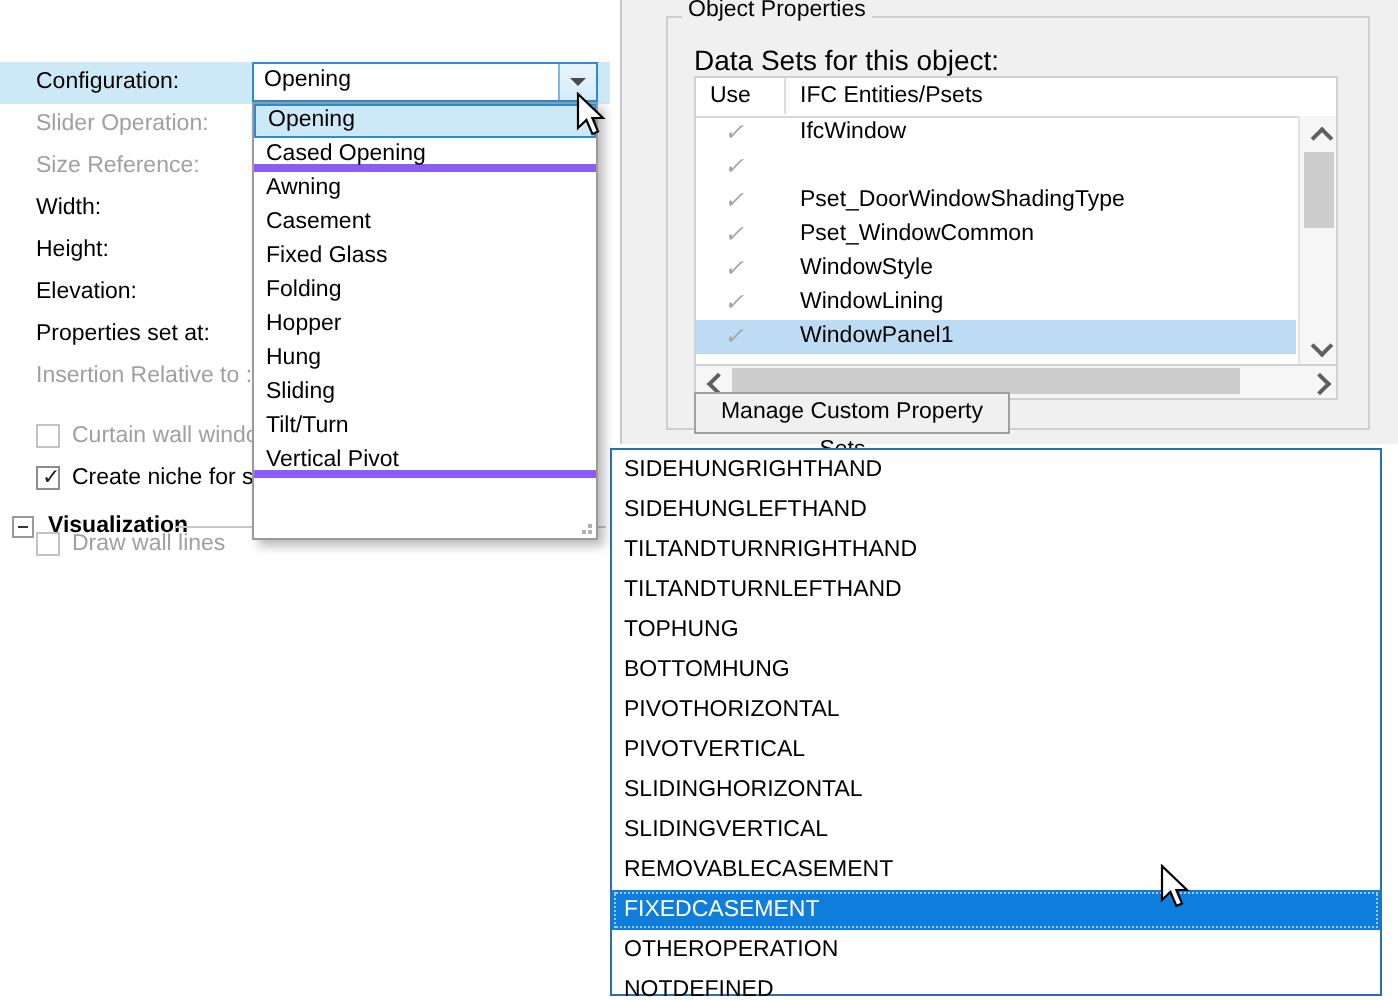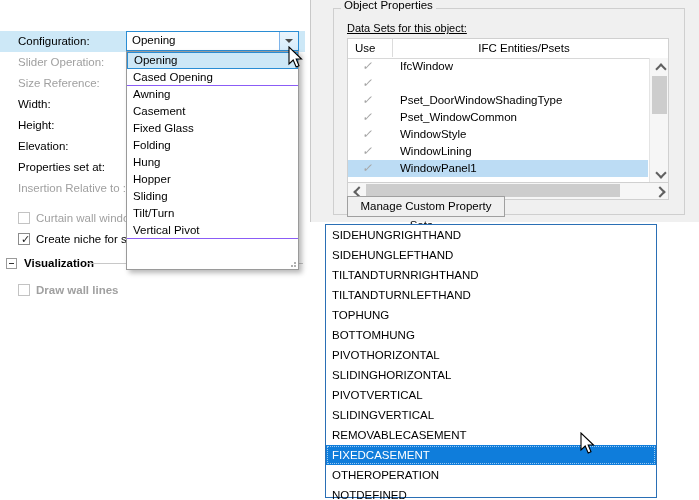--- a/index.html
+++ b/index.html
@@ -30,21 +30,21 @@
       width:0;height:0;border-left:4px solid transparent;border-right:4px solid transparent;
       border-top:4px solid #4a4a4a;}
 
   
   #config-dropdown{left:126px;top:51px;width:173px;height:219px;background:#fff;
       border:1px solid #9a9a9a;box-sizing:border-box;
       box-shadow:3px 3px 5px rgba(0,0,0,.28);}
   .dd-item{height:17px;line-height:17px;padding-left:6px;font-size:11.5px;white-space:nowrap;
       box-sizing:border-box;}
   .dd-item.sel{background:#cde8f7;border:1px solid #2a8dd4;line-height:15px;}
-  .dd-sep{border-bottom:1px solid #8b5cf6;}
+  .dd-sep{border-bottom:4px solid #8b5cf6;}
   #dd-grip{position:absolute;right:1px;bottom:1px;width:10px;height:10px;}
   #dd-grip i{position:absolute;width:2px;height:2px;background:#b0b0b0;display:block;}
 
   
   .cb{position:absolute;left:18px;top:4px;width:12px;height:12px;background:#fff;
       border:1px solid #8c8c8c;box-sizing:border-box;}
   .cb.dim{border-color:#c3c3c3;}
   .cb .tick{position:absolute;left:2px;top:-1px;font-size:11px;line-height:13px;color:#1a1a1a;}
   .cb-label{position:absolute;left:36px;font-size:11.5px;white-space:nowrap;}
   .cb-label.dim{color:#a0a0a0;}
@@ -57,31 +57,31 @@
   #vis-title{position:absolute;left:24px;font-weight:bold;font-size:11.5px;}
   #vis-line{position:absolute;left:88px;top:10px;height:1px;background:#c8c8c8;width:215px;}
 
   
   #right-panel{left:310px;top:0px;width:389px;height:222px;background:#f0f0f0;
       border-left:1px solid #c8c8c8;box-sizing:border-box;}
   #groupbox{position:absolute;left:22px;top:8px;width:352px;height:207px;
       border:1px solid #cfcfcf;box-sizing:border-box;}
   #groupbox-title{position:absolute;left:30px;top:0px;background:#f0f0f0;padding:0 3px;
       font-size:11.5px;line-height:11px;}
-  #datasets-label{position:absolute;left:36px;top:22px;font-size:11px;text-decoration:underline;}
+  #datasets-label{position:absolute;left:36px;top:22px;font-size:14px;}
 
   
   #ifc-list{position:absolute;left:36px;top:38px;width:322px;height:145px;background:#fff;
       border:1px solid #d0d0d0;box-sizing:border-box;}
   #ifc-head{position:absolute;left:0;top:0;right:0;height:19px;background:#fff;
       border-bottom:1px solid #d8d8d8;}
   .ifc-th{position:absolute;top:0;height:18px;line-height:18px;font-size:11.5px;padding-left:7px;
       box-sizing:border-box;}
   .ifc-th.c0{left:0;width:45px;border-right:1px solid #dcdcdc;}
-  .ifc-th.c1{left:45px;width:255px;text-align:center;}
+  .ifc-th.c1{left:45px;width:255px;}
   .ifc-row{position:absolute;left:0;width:300px;height:17px;line-height:17px;}
   .ifc-row.sel{background:#bcdcf4;}
   .ifc-check{position:absolute;left:14px;top:0;font-size:12px;color:#a6a6a6;
       font-style:italic;line-height:17px;}
   .ifc-name{position:absolute;left:52px;top:0;font-size:11.5px;white-space:nowrap;}
   
   #ifc-vsb{position:absolute;right:0;top:19px;width:19px;bottom:0;background:#f6f6f6;
       border-left:1px solid #e4e4e4;box-sizing:border-box;}
   .sb-arrow{position:absolute;left:0;width:19px;height:17px;}
   .chev{position:absolute;left:50%;top:50%;width:6px;height:6px;margin-left:-3px;margin-top:-4px;
@@ -95,21 +95,21 @@
   #ifc-hsb{position:absolute;left:36px;top:183px;width:322px;height:17px;background:#f6f6f6;
       border:1px solid #d0d0d0;border-top:none;box-sizing:border-box;}
   .hsb-arrow{position:absolute;top:0;width:17px;height:15px;}
   #ifc-hthumb{position:absolute;left:18px;top:1px;width:254px;height:13px;background:#cdcdcd;}
 
   #manage-btn{position:absolute;left:36px;top:196px;width:158px;height:21px;background:#f0f0f0;
       border:1px solid #a0a0a0;box-sizing:border-box;text-align:center;line-height:19px;
       font-size:11.5px;}
 
   
-  #enum-dropdown{left:325px;top:224px;width:332px;height:274px;background:#fff;
+  #enum-dropdown{left:305px;top:224px;width:386px;height:274px;background:#fff;
       border:1px solid #2a6fb5;box-sizing:border-box;}
   .enum-item{height:20px;line-height:20px;padding-left:6px;font-size:11.5px;white-space:nowrap;
       box-sizing:border-box;}
   .enum-item.sel{background:#0f7ddb;color:#fff;outline:1px dotted #9dc9ef;outline-offset:-2px;}
 
   
   .cursor{position:absolute;width:17px;height:24px;}
   .cursor svg{display:block;}
 </style>
 </head>
@@ -156,43 +156,43 @@
   </div>
 
   <div class="prop-row" id="vis-row">
     <span class="expander">
         <i class="minus"></i>
       </span>
     <span id="vis-title">Visualization</span>
     <span id="vis-line"></span>
   </div>
 
-  <div class="prop-row" style="top:258px;font-weight:bold;">
+  <div class="prop-row" style="top:240px;">
     <span class="cb dim"></span>
     <span class="cb-label dim">Draw wall lines</span>
   </div>
 </div>
 
 <div class="abs" id="config-combo">
   <span id="config-combo-text">Opening</span>
   <span id="config-combo-btn">
     <i class="arrow-dn"></i>
   </span>
 </div>
 
 <div class="abs" id="config-dropdown">
   <div id="config-dd-items">
       <div class="dd-item sel">Opening</div>
       <div class="dd-item dd-sep">Cased Opening</div>
       <div class="dd-item">Awning</div>
       <div class="dd-item">Casement</div>
       <div class="dd-item">Fixed Glass</div>
       <div class="dd-item">Folding</div>
+      <div class="dd-item">Hopper</div>
       <div class="dd-item">Hung</div>
-      <div class="dd-item">Hopper</div>
       <div class="dd-item">Sliding</div>
       <div class="dd-item">Tilt/Turn</div>
       <div class="dd-item dd-sep">Vertical Pivot</div>
     </div>
   <span id="dd-grip">
     <i style="left:7px;top:7px;"></i>
       <i style="left:4px;top:7px;"></i>
       <i style="left:7px;top:4px;"></i>
   </span>
 </div>
@@ -262,22 +262,22 @@
 
 <div class="abs" id="enum-dropdown">
   <div id="enum-items">
       <div class="enum-item">SIDEHUNGRIGHTHAND</div>
       <div class="enum-item">SIDEHUNGLEFTHAND</div>
       <div class="enum-item">TILTANDTURNRIGHTHAND</div>
       <div class="enum-item">TILTANDTURNLEFTHAND</div>
       <div class="enum-item">TOPHUNG</div>
       <div class="enum-item">BOTTOMHUNG</div>
       <div class="enum-item">PIVOTHORIZONTAL</div>
+      <div class="enum-item">PIVOTVERTICAL</div>
       <div class="enum-item">SLIDINGHORIZONTAL</div>
-      <div class="enum-item">PIVOTVERTICAL</div>
       <div class="enum-item">SLIDINGVERTICAL</div>
       <div class="enum-item">REMOVABLECASEMENT</div>
       <div class="enum-item sel">FIXEDCASEMENT</div>
       <div class="enum-item">OTHEROPERATION</div>
       <div class="enum-item">NOTDEFINED</div>
     </div>
 </div>
 
 <div class="cursor" style="left:288px;top:46px;">
   <svg width="17" height="24" viewBox="0 0 17 24">

